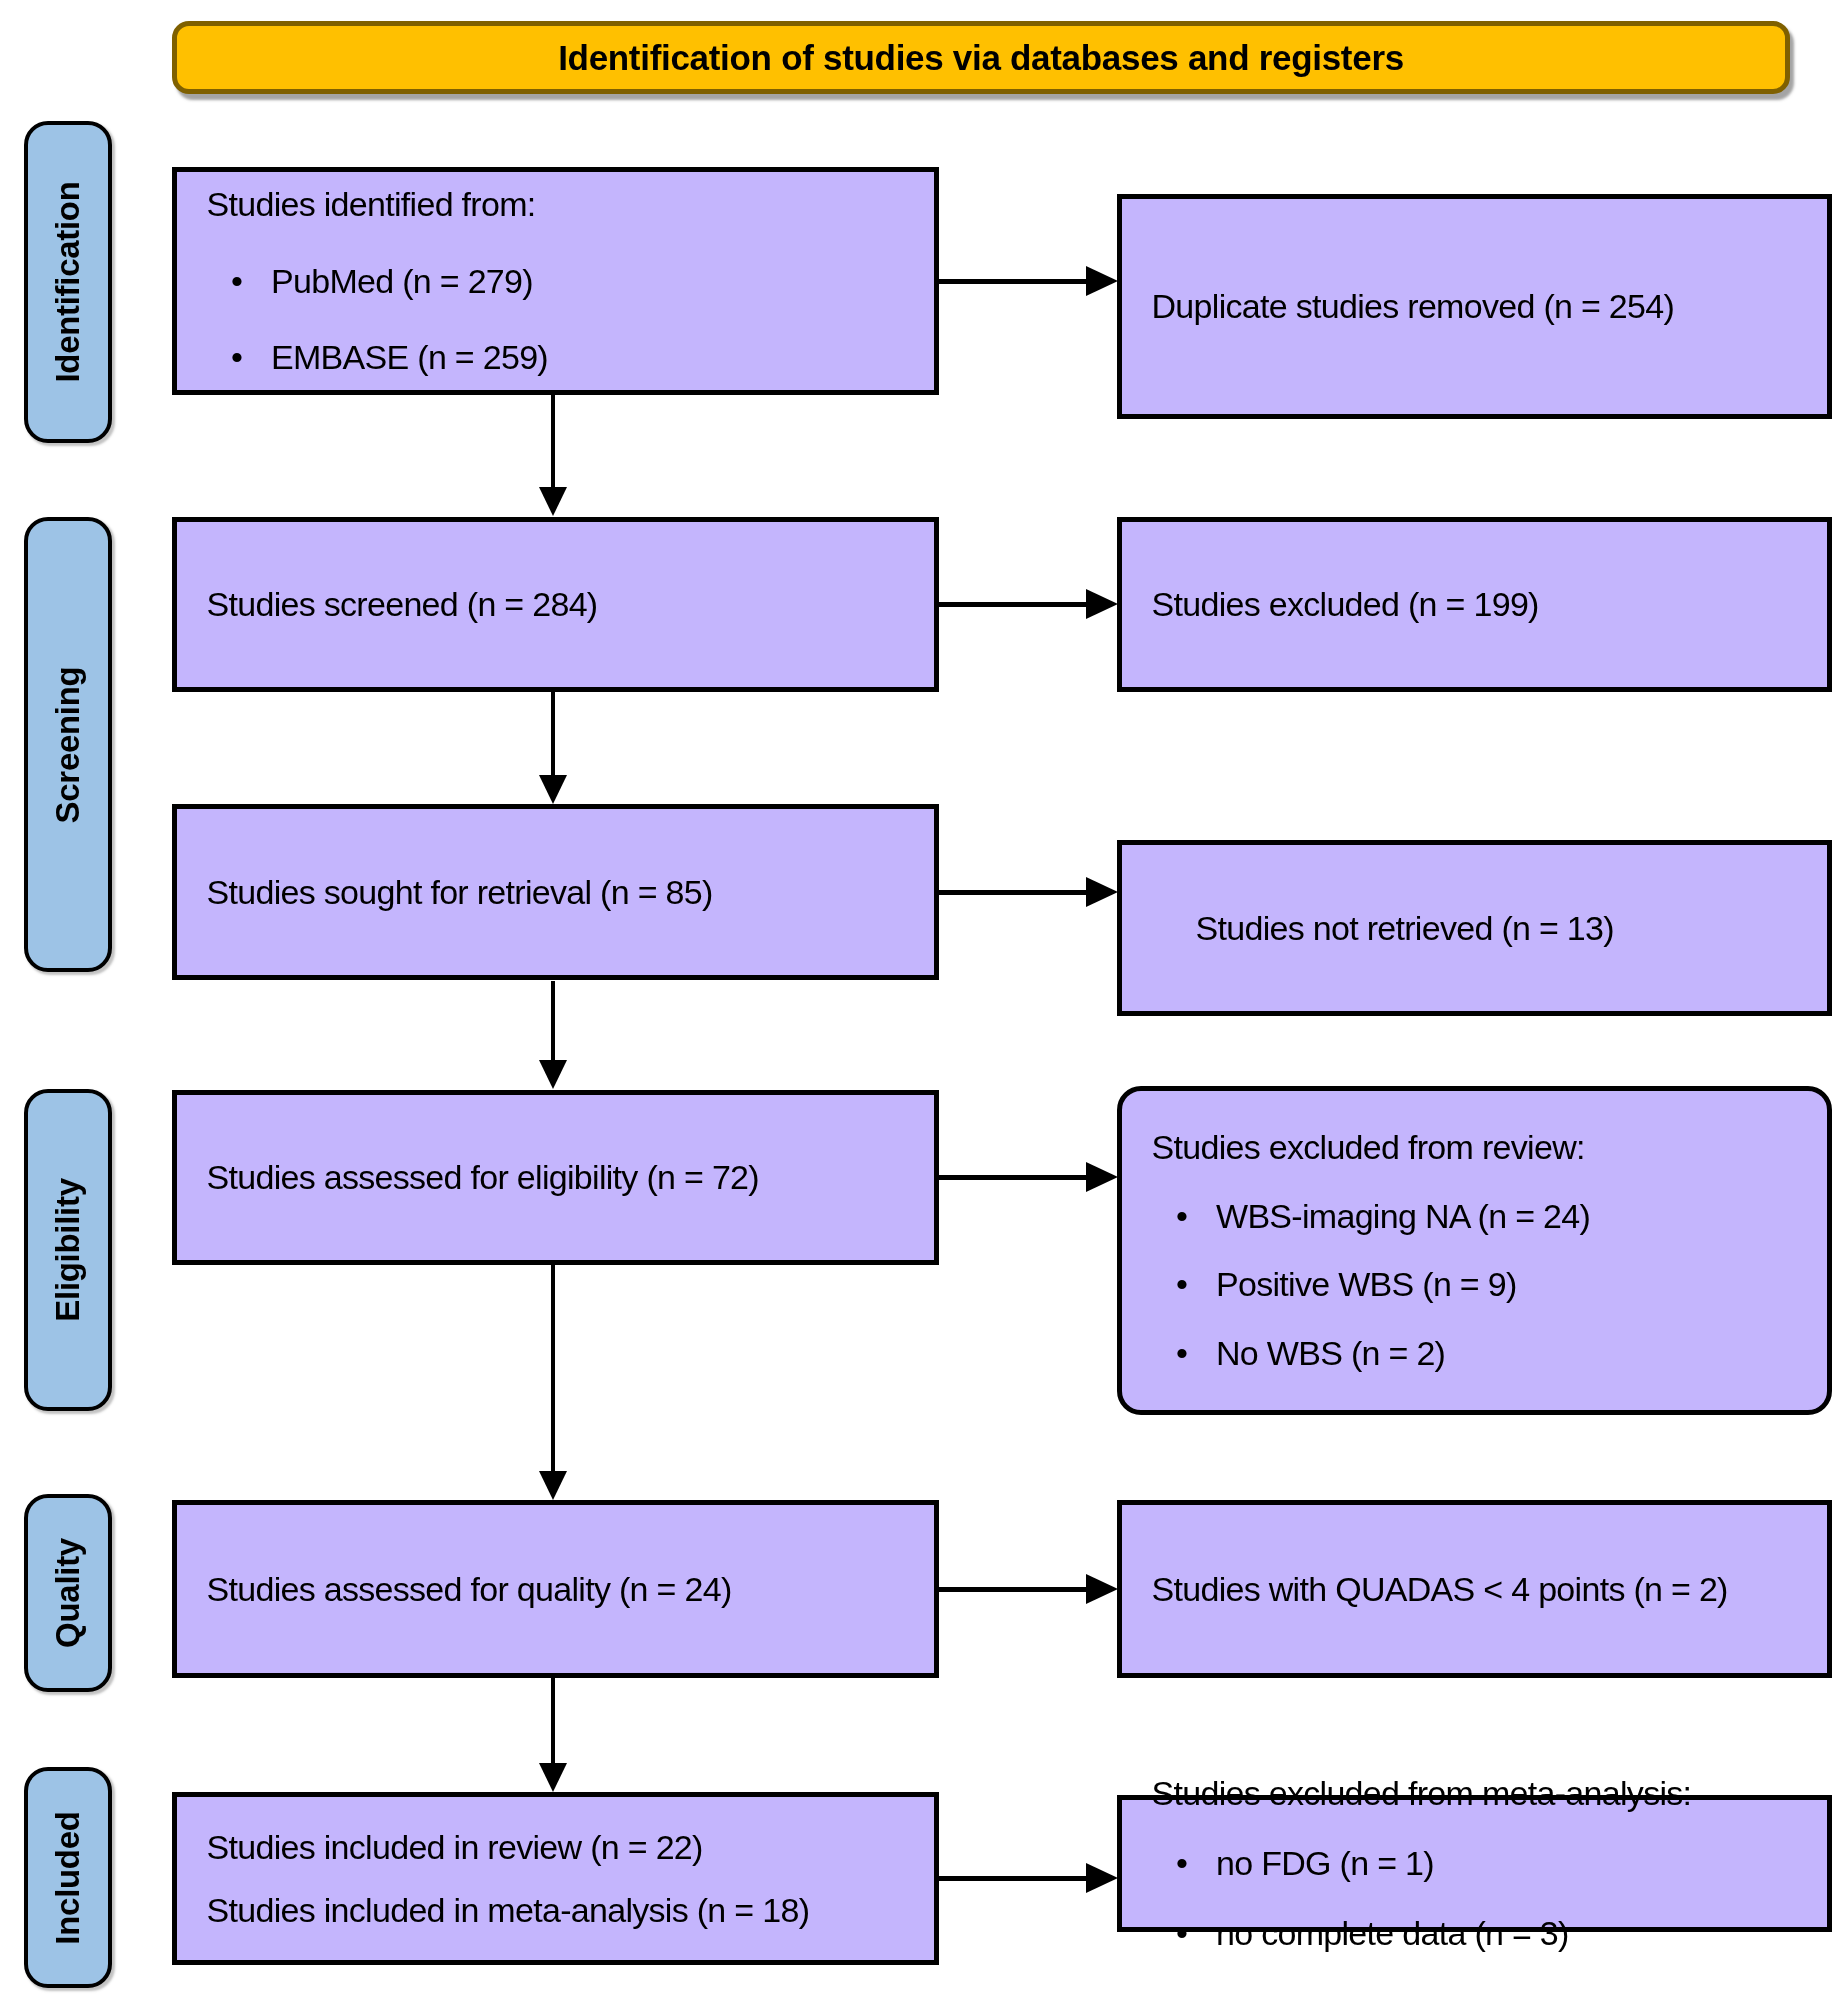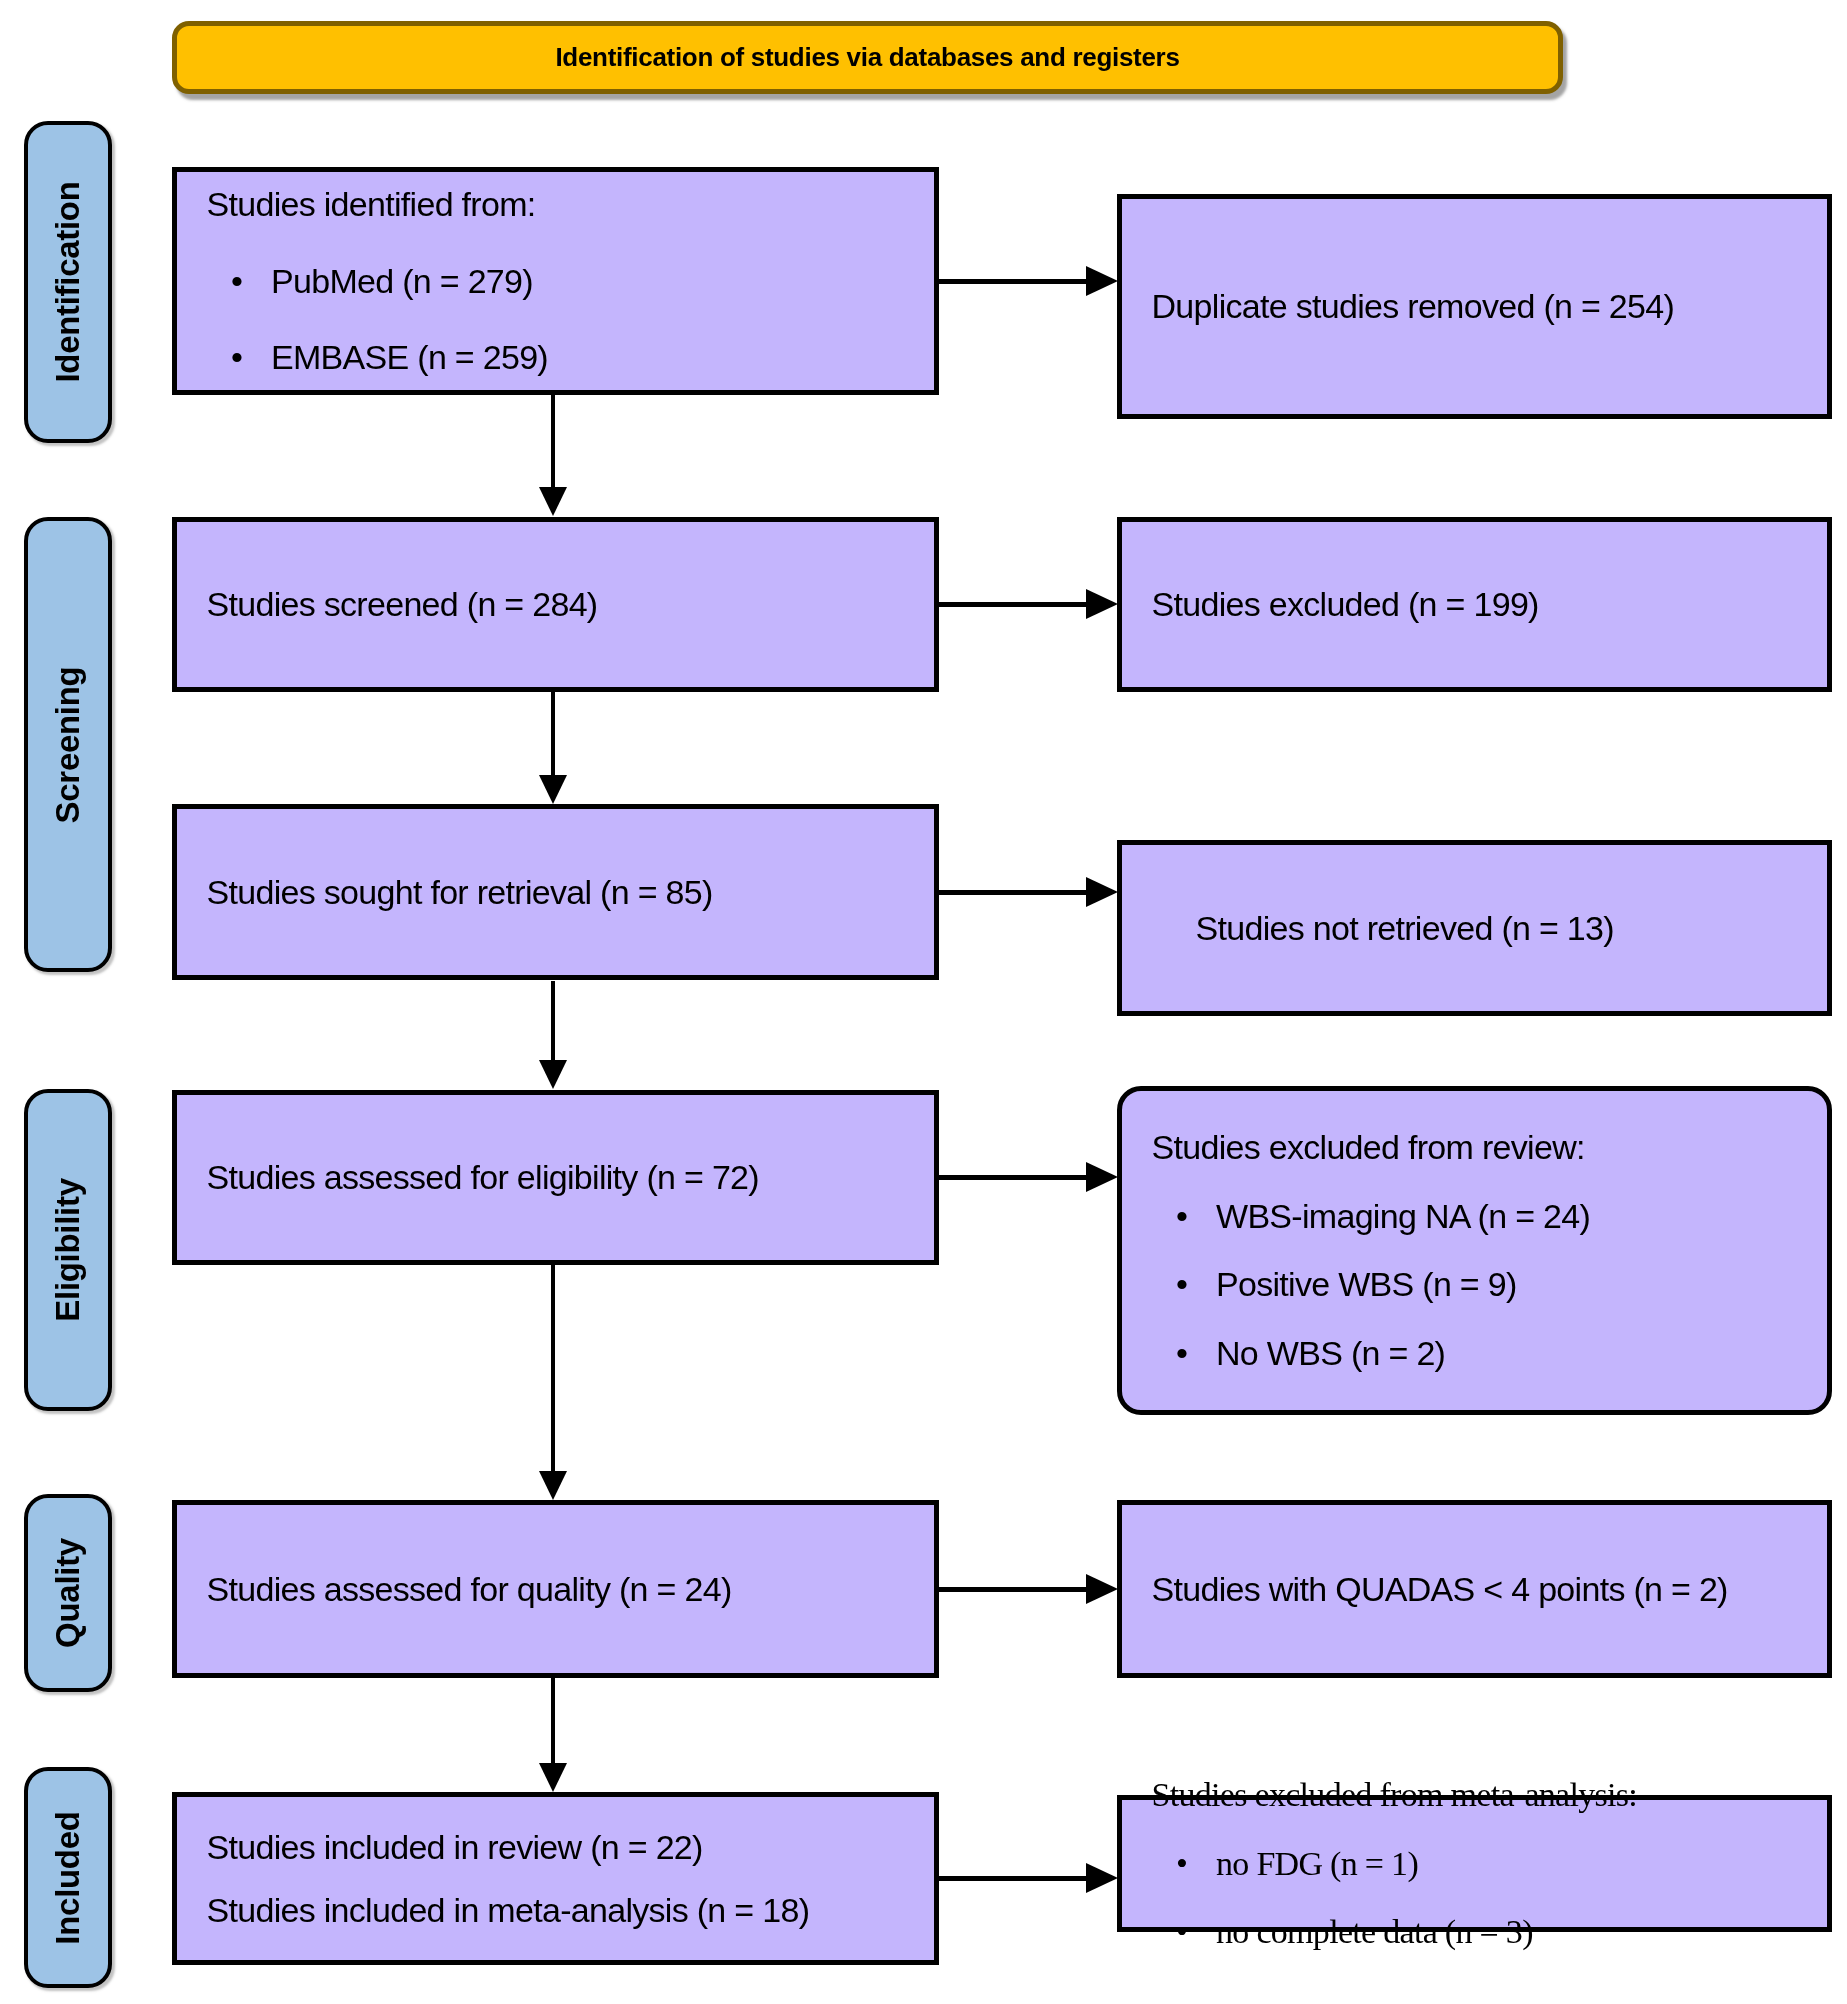--- a/index.html
+++ b/index.html
@@ -9,27 +9,27 @@
     height: 2005px;
     background: #ffffff;
     font-family: "Liberation Sans", sans-serif;
     color: #000;
   }
 
   
   .banner {
     position: absolute;
     left: 172px; top: 21px;
-    width: 1391px; height: 73px;
+    width: 1618px; height: 73px;
     background: #FFC000;
     border: 5.1px solid #7F6000;
     border-radius: 17px;
     box-sizing: border-box;
     display: flex; align-items: center; justify-content: center;
-    font-size: 26px; font-weight: bold; letter-spacing: -0.3px;
+    font-size: 35px; font-weight: bold; letter-spacing: -0.3px;
     box-shadow: 4px 5.1px 2.8px rgba(90, 90, 90, 0.55);
   }
 
   
   .stage {
     position: absolute;
     left: 24px; width: 88px;
     background: #9DC3E6;
     border: 4.5px solid #000;
     border-radius: 24px;
@@ -69,21 +69,21 @@
   .box-duplicates    { top: 194px;  height: 225px; }
   .box-screened      { top: 517px;  height: 175px; }
   .box-excl-screen   { top: 517px;  height: 175px; }
   .box-retrieval     { top: 804px; height: 176px; }
   .box-not-retrieved { top: 840px; height: 176px; padding-left: 44px; }
   .box-eligibility   { top: 1090px; height: 175px; }
   .box-excl-review   { top: 1086px; height: 329px; gap: 13.6px; border-radius: 24px; }
   .box-quality       { top: 1500px; height: 178px; }
   .box-quadas        { top: 1500px; height: 178px; }
   .box-included      { top: 1792px; height: 173px; gap: 24px; }
-  .box-excl-meta     { top: 1795px; height: 137px; gap: 14.7px; font-family: Liberation Serif, serif; }
+  .box-excl-meta     { top: 1795px; height: 137px; gap: 14.7px; }
 
   
   .vline { position: absolute; width: 4px; left: 551px; background: #000; }
   .vhead {
     position: absolute; left: 539px;
     width: 0; height: 0;
     border-left: 14px solid transparent;
     border-right: 14px solid transparent;
     border-top: 29.5px solid #000;
   }

